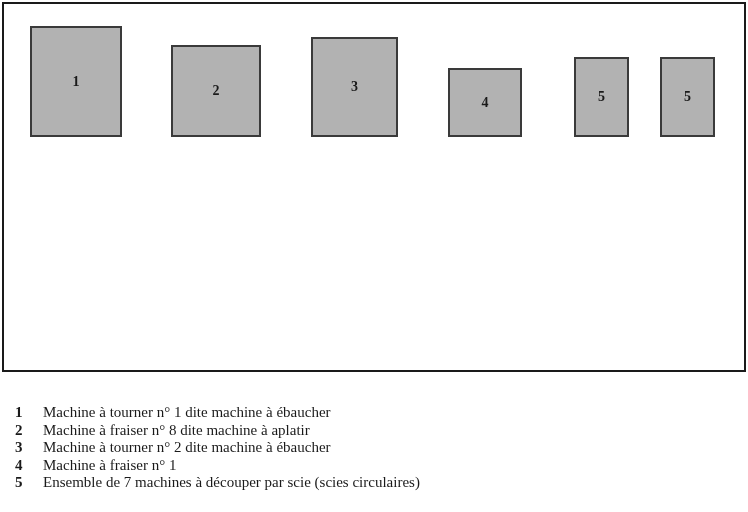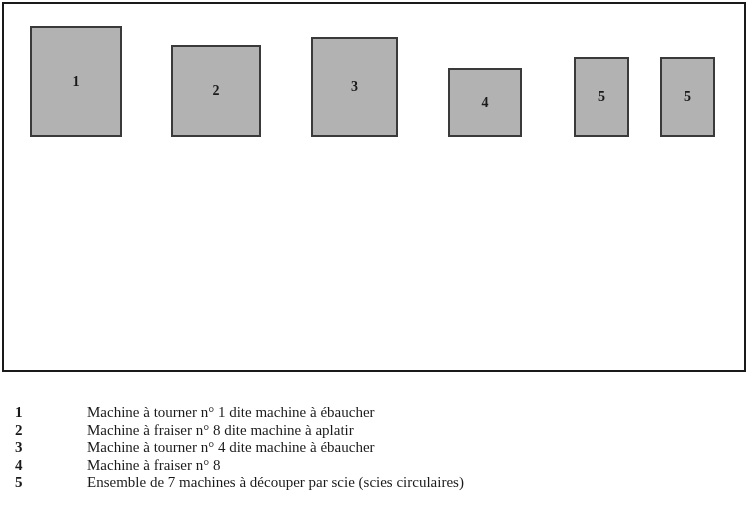--- a/index.html
+++ b/index.html
@@ -60,21 +60,20 @@
     line-height: 17.5px;
     color: #1a1a1a;
   }
   .legend-num {
     font-weight: bold;
     width: 28px;
     flex: 0 0 28px;
   }
   .legend-text {
     flex: 1;
-    margin-left: 44px;
   }
 </style>
 </head>
 <body>
 
 <div class="page">
 
   <div class="frame">
     <div class="machine-box box-1">
       <span class="box-label">1</span>
@@ -100,25 +99,25 @@
     <div class="legend-row">
       <span class="legend-num">1</span>
       <span class="legend-text">Machine à tourner n° 1 dite machine à ébaucher</span>
     </div>
     <div class="legend-row">
       <span class="legend-num">2</span>
       <span class="legend-text">Machine à fraiser n° 8 dite machine à aplatir</span>
     </div>
     <div class="legend-row">
       <span class="legend-num">3</span>
-      <span class="legend-text">Machine à tourner n° 4 dite machine à ébaucher</span>
+      <span class="legend-text">Machine à tourner n° 2 dite machine à ébaucher</span>
     </div>
     <div class="legend-row">
       <span class="legend-num">4</span>
-      <span class="legend-text">Machine à fraiser n° 8</span>
+      <span class="legend-text">Machine à fraiser n° 1</span>
     </div>
     <div class="legend-row">
       <span class="legend-num">5</span>
       <span class="legend-text">Ensemble de 7 machines à découper par scie (scies circulaires)</span>
     </div>
   </div>
 
 </div>
 
 </body></html>

